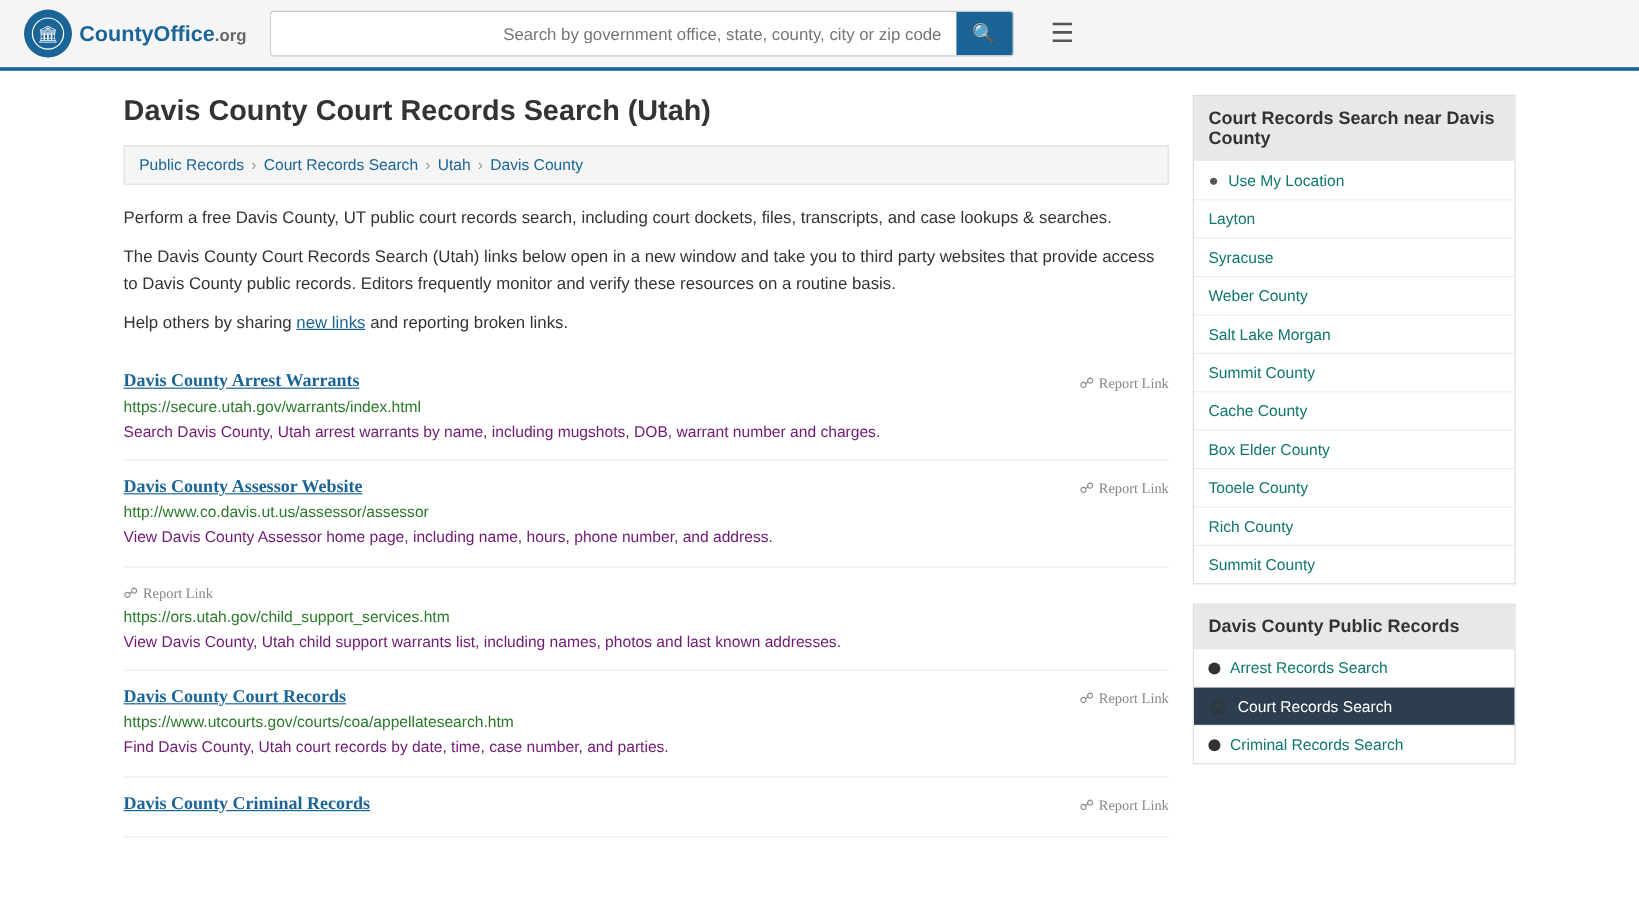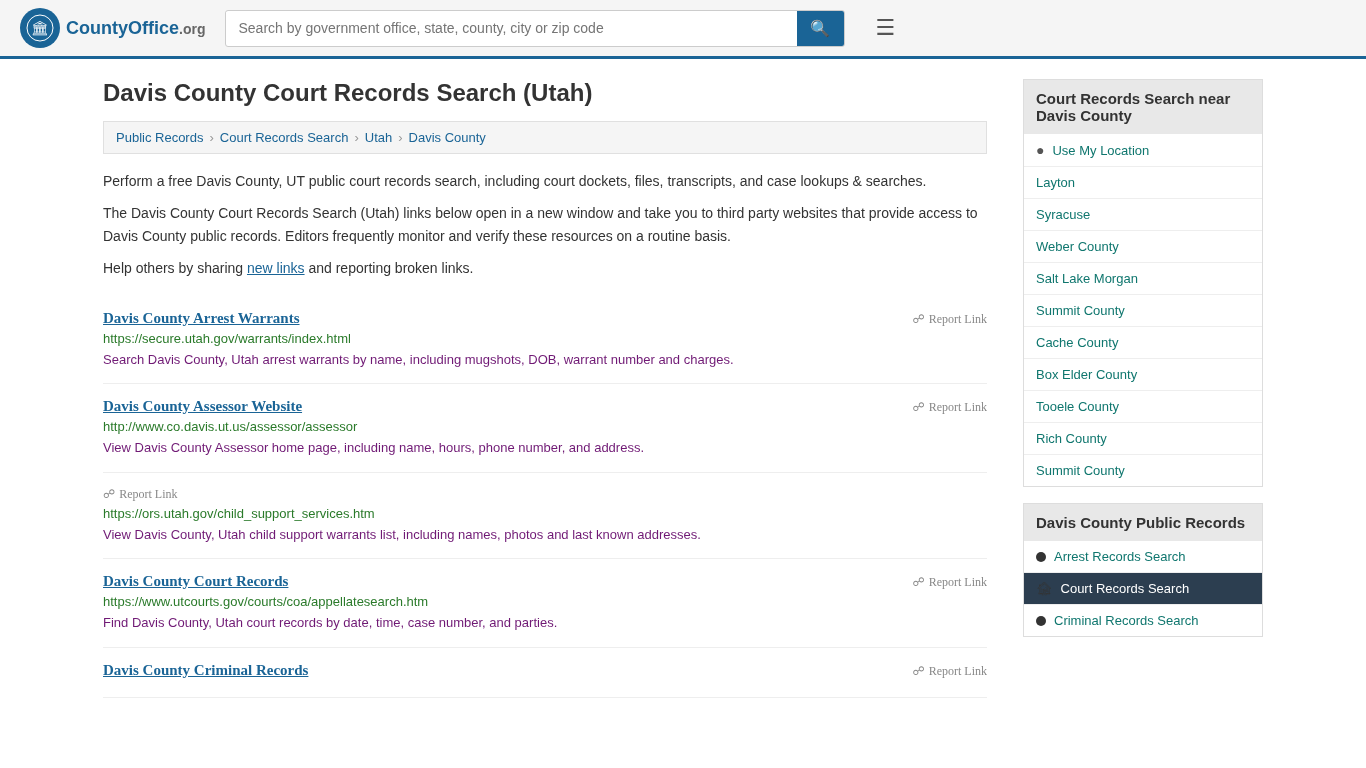--- a/index.html
+++ b/index.html
@@ -47,20 +47,21 @@
       background: #fff;
       overflow: hidden;
     }
     .search-bar input {
       flex: 1;
       border: none;
       outline: none;
       padding: 8px 12px;
       font-size: 14px;
       color: #999;
+      text-align: right;
     }
     .search-bar button {
       background: #1a6496;
       border: none;
       color: white;
       padding: 8px 14px;
       cursor: pointer;
       font-size: 16px;
     }
     .menu-icon {
@@ -75,23 +76,22 @@
       max-width: 1200px;
       margin: 0 auto;
       padding: 20px;
       display: flex;
       gap: 20px;
     }
     .main-content {
       flex: 1;
     }
     .sidebar {
-      width: 240px;
+      width: 269px;
       flex-shrink: 0;
-      margin-left: 16px;
     }
 
     
     .page-title {
       font-size: 24px;
       font-weight: bold;
       color: #333;
       margin-bottom: 14px;
     }
 

